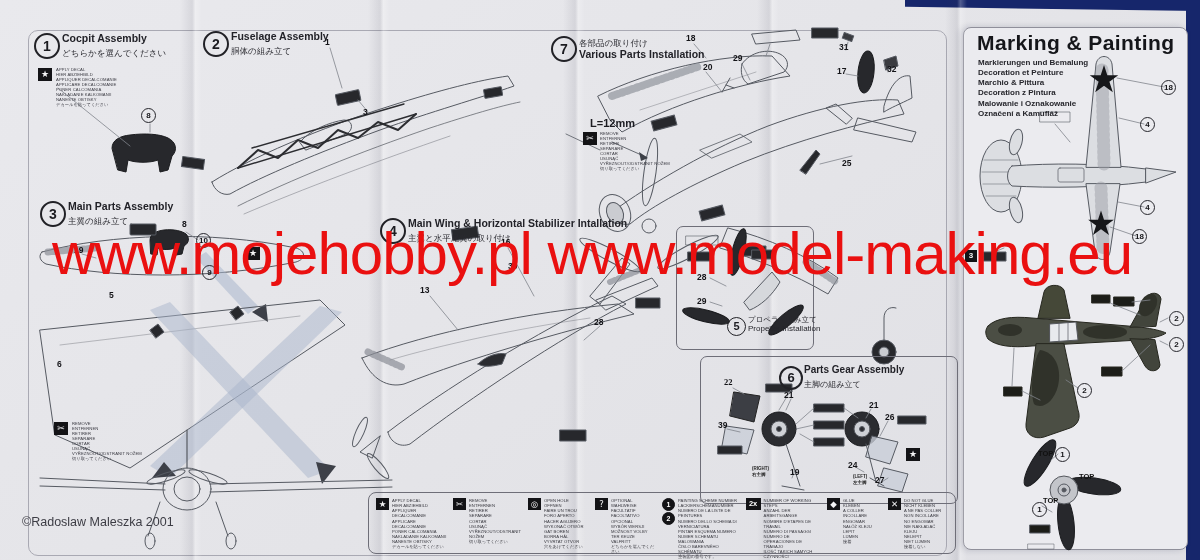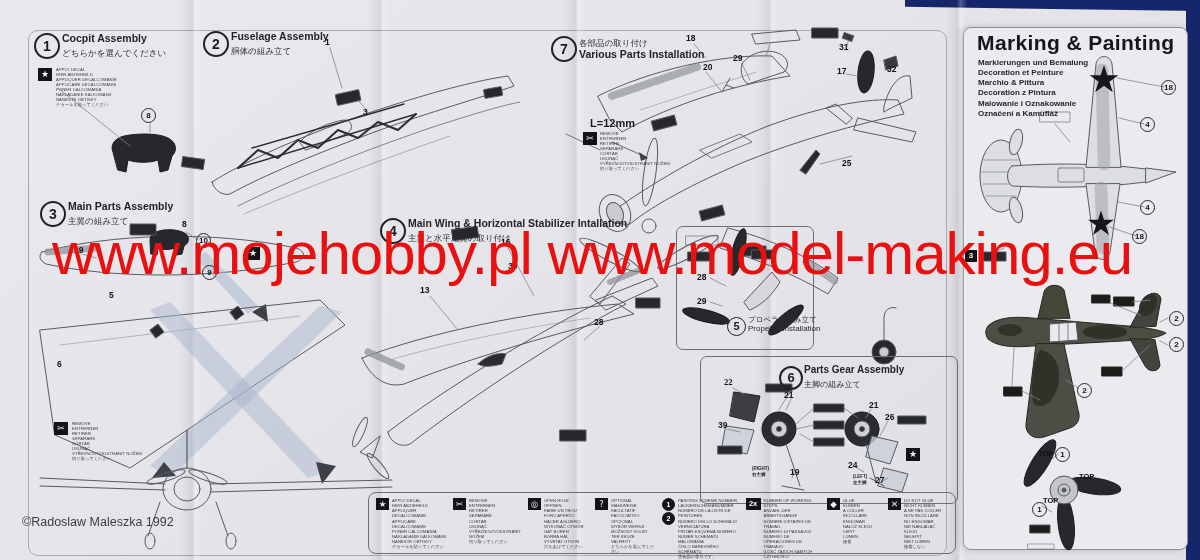--- a/index.html
+++ b/index.html
@@ -447,21 +447,21 @@
 A NE PAS COLLER
 NON INCOLLARE
 NO ENGOMAR
 NIE NAKŁADAĆ KLEJU
 NELEPIT
 NIET LIJMEN
 接着しない</div>
     </div>
   </div>
 
-  <div class="cpy" style="left:22px;top:516px;">©Radoslaw Maleszka 1992</div>
+  <div class="cpy" style="left:22px;top:516px;">©Radoslaw Maleszka 2001</div>
 
   <div class="mtitle" style="left:977px;top:32px;">Marking &amp; Painting</div>
   <div class="msubs ml" style="left:978px;top:58px;">Markierungen und Bemalung
 Decoration et Peinture
 Marchio &amp; Pittura
 Decoration z Pintura
 Malowanie i Oznakowanie
 Označení a Kamufláž</div>
   <span class="pc" style="left:1161px;top:80px;">18</span>
   <span class="pc" style="left:1140px;top:117px;">4</span>

